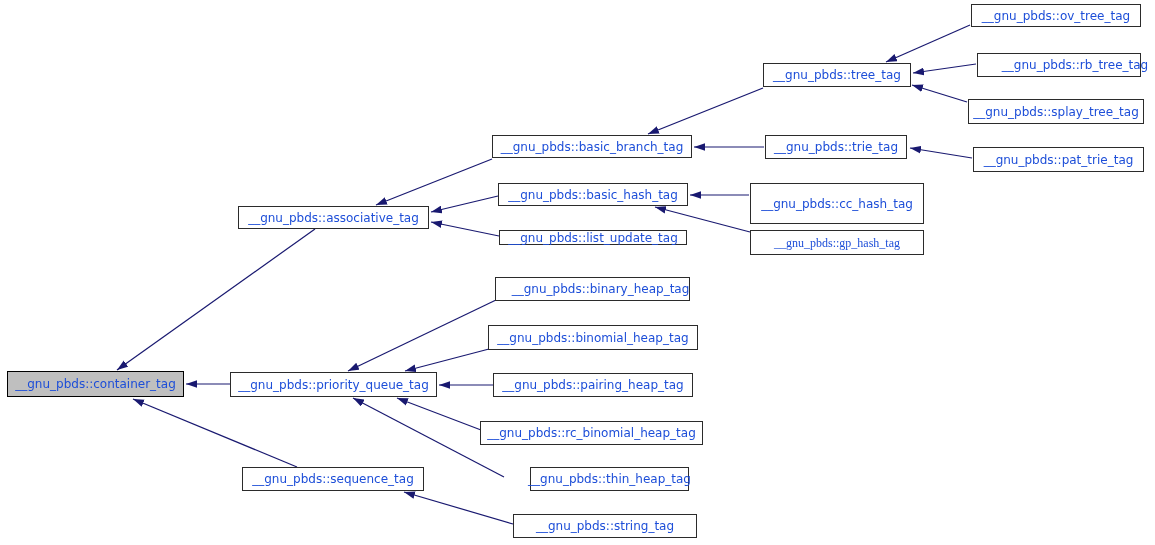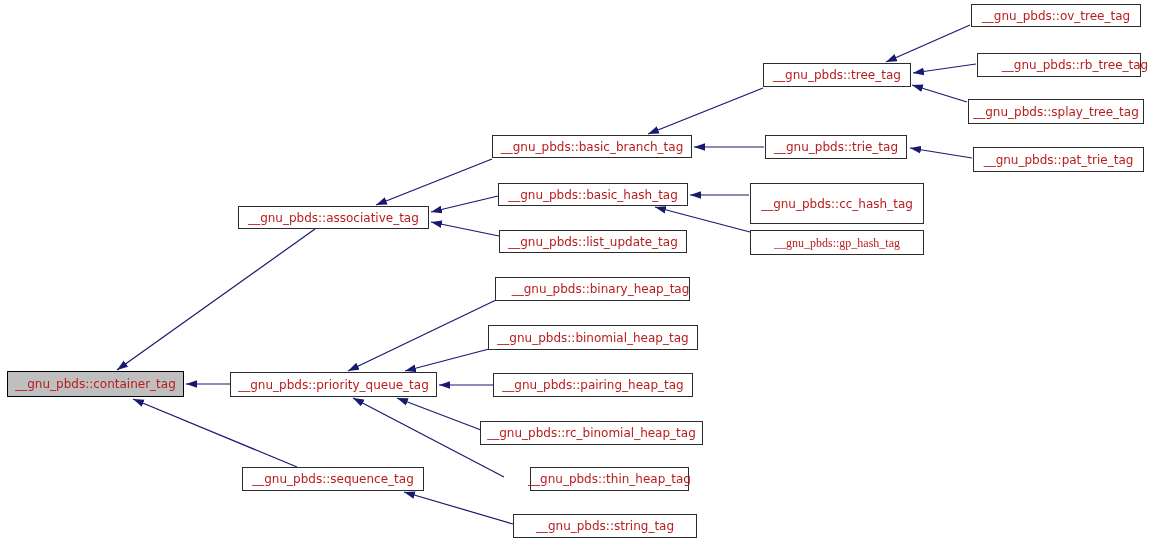--- a/index.html
+++ b/index.html
@@ -26,21 +26,21 @@
   .node {
     position: absolute;
     box-sizing: border-box;
     background: #ffffff;
     border: 1px solid #2b2b2b;
     display: flex;
     align-items: center;
     justify-content: center;
     font-size: 12px;
     line-height: 1;
-    color: #b91c1c;
+    color: #1d4ed8;
     white-space: nowrap;
     z-index: 1;
     cursor: pointer;
   }
   .node.highlighted {
     cursor: default;
     border-color: #000000;
   }
 </style>
 </head>
@@ -74,21 +74,21 @@
       <line x1="504" y1="477" x2="353" y2="398" stroke="#191970" stroke-width="1.2" marker-end="url(#arrowhead)"></line>
       <line x1="513" y1="524" x2="404" y2="492" stroke="#191970" stroke-width="1.2" marker-end="url(#arrowhead)"></line>
     </svg>
   <div id="node-layer">
       <div class="node highlighted" style="left: 7px; top: 371px; width: 177px; height: 26px; background: rgb(191, 191, 191);">__gnu_pbds::container_tag</div>
       <div class="node" style="left: 238px; top: 206px; width: 191px; height: 23px; background: rgb(255, 255, 255);">__gnu_pbds::associative_tag</div>
       <div class="node" style="left: 230px; top: 372px; width: 207px; height: 25px; background: rgb(255, 255, 255);">__gnu_pbds::priority_queue_tag</div>
       <div class="node" style="left: 242px; top: 467px; width: 182px; height: 24px; background: rgb(255, 255, 255);">__gnu_pbds::sequence_tag</div>
       <div class="node" style="left: 492px; top: 135px; width: 200px; height: 23px; background: rgb(255, 255, 255);">__gnu_pbds::basic_branch_tag</div>
       <div class="node" style="left: 498px; top: 183px; width: 190px; height: 23px; background: rgb(255, 255, 255);">__gnu_pbds::basic_hash_tag</div>
-      <div class="node" style="left: 499px; top: 230px; width: 188px; height: 23px; background: rgb(255, 255, 255);">__gnu_pbds::list_update_tag</div>
+      <div class="node" style="left: 499px; top: 230px; width: 188px; height: 15px; background: rgb(255, 255, 255);">__gnu_pbds::list_update_tag</div>
       <div class="node" style="left: 495px; top: 277px; width: 195px; height: 24px; background: rgb(255, 255, 255); padding-left: 16px;">__gnu_pbds::binary_heap_tag</div>
       <div class="node" style="left: 488px; top: 325px; width: 210px; height: 25px; background: rgb(255, 255, 255);">__gnu_pbds::binomial_heap_tag</div>
       <div class="node" style="left: 493px; top: 373px; width: 200px; height: 24px; background: rgb(255, 255, 255);">__gnu_pbds::pairing_heap_tag</div>
       <div class="node" style="left: 480px; top: 421px; width: 223px; height: 24px; background: rgb(255, 255, 255);">__gnu_pbds::rc_binomial_heap_tag</div>
       <div class="node" style="left: 530px; top: 467px; width: 159px; height: 24px; background: rgb(255, 255, 255);">__gnu_pbds::thin_heap_tag</div>
       <div class="node" style="left: 513px; top: 514px; width: 184px; height: 24px; background: rgb(255, 255, 255);">__gnu_pbds::string_tag</div>
       <div class="node" style="left: 763px; top: 63px; width: 148px; height: 24px; background: rgb(255, 255, 255);">__gnu_pbds::tree_tag</div>
       <div class="node" style="left: 765px; top: 135px; width: 142px; height: 24px; background: rgb(255, 255, 255);">__gnu_pbds::trie_tag</div>
       <div class="node" style="left: 750px; top: 183px; width: 174px; height: 41px; background: rgb(255, 255, 255);">__gnu_pbds::cc_hash_tag</div>
       <div class="node" style="left: 750px; top: 230px; width: 174px; height: 25px; background: rgb(255, 255, 255); font-family: Liberation Serif, serif;">__gnu_pbds::gp_hash_tag</div>

